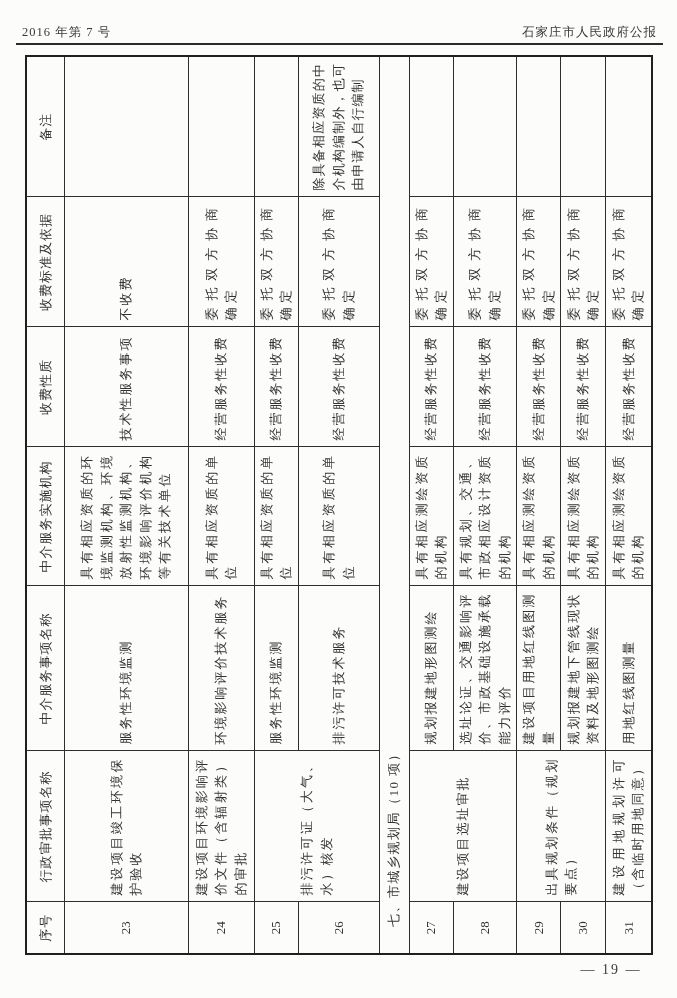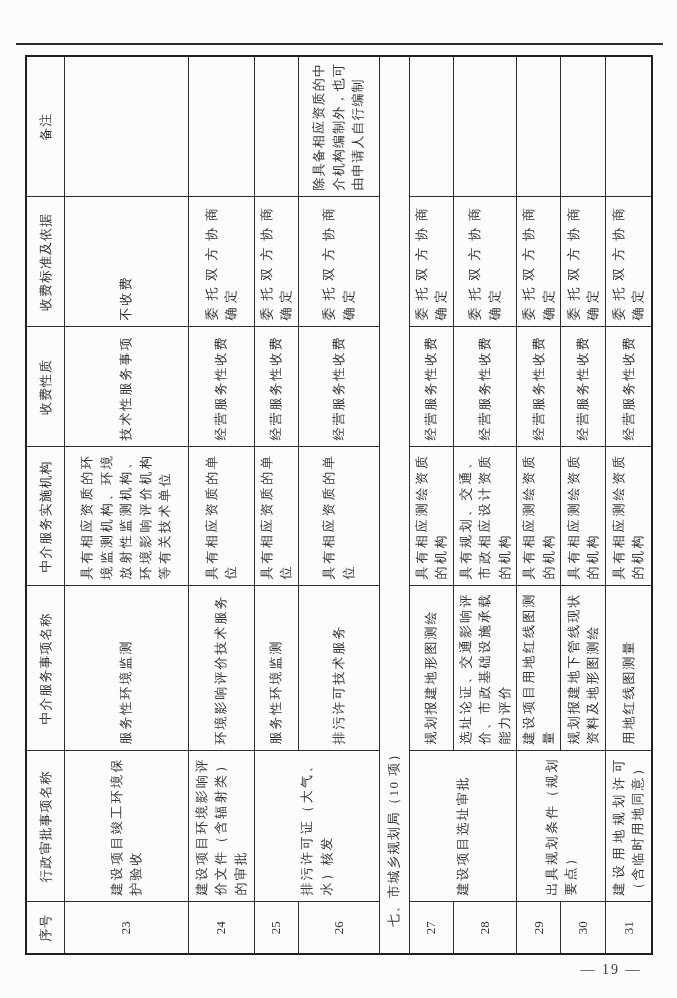--- a/index.html
+++ b/index.html
@@ -52,20 +52,24 @@
   .page-number{
     position:absolute;top:962px;left:536px;width:150px;
     text-align:center;font-size:14px;color:#3a3a3a;letter-spacing:2px;
   }
 </style>
 </head>
 <body>
 
 <div class="page">
 
+  <div class="masthead">
+    <span>2016 年第 7 号</span>
+    <span>石家庄市人民政府公报</span>
+  </div>
   <div class="masthead-rule"></div>
 
   <div class="rot-slot">
     <div class="rot-inner">
       <table class="gov">
         <colgroup>
           <col style="width:52px">
             <col style="width:151px">
             <col style="width:165px">
           <col style="width:139px">

